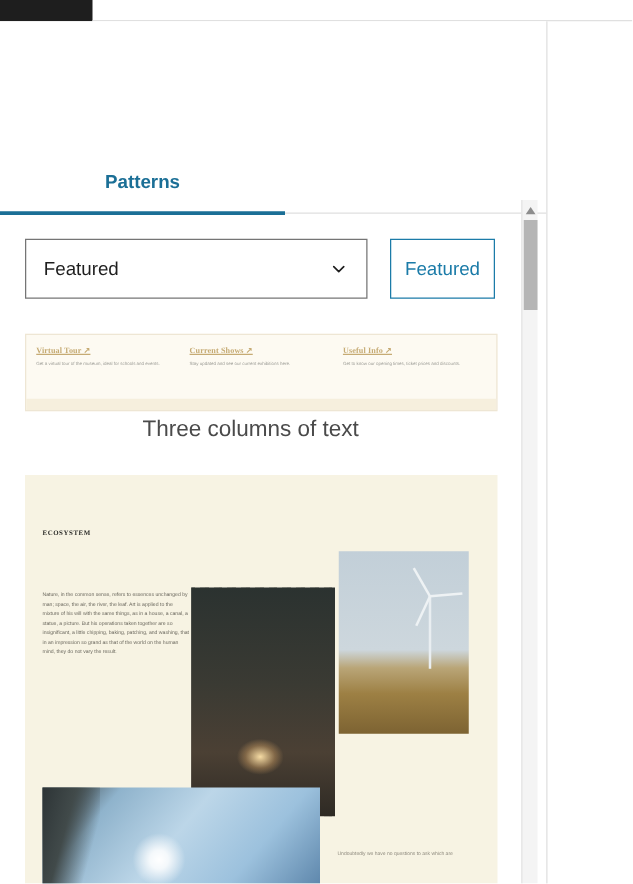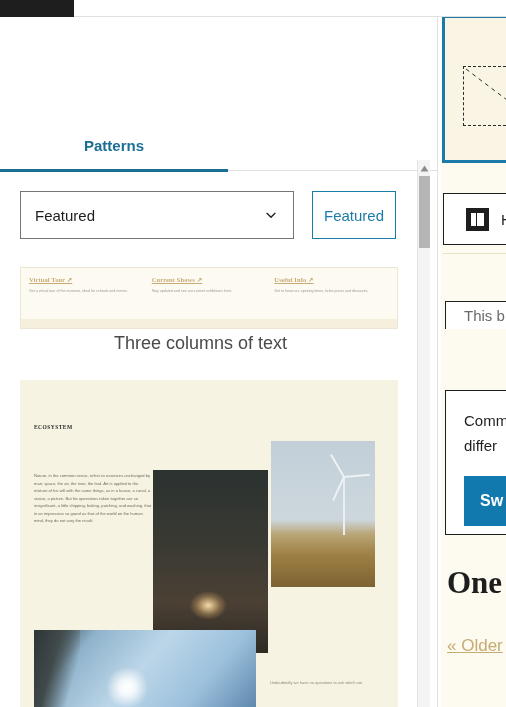--- a/index.html
+++ b/index.html
@@ -508,44 +508,14 @@
       <div class="sb-up">
         <svg width="9" height="7" viewBox="0 0 9 7">
           <polygon points="4.5,0.6 8.4,6.4 0.6,6.4" fill="#8d8d8d"></polygon>
         </svg>
       </div>
       <div class="sb-thumb"></div>
     </div>
 
   </div>
 
-  <div class="canvas">
-    <div class="canvas-gutter"></div>
-
-    <div class="img-placeholder">
-      <div class="ph-inner">
-        <svg class="ph-diag" width="78" height="60" viewBox="0 0 78 60">
-          <line x1="2" y1="2" x2="76" y2="58" stroke="#2b2b2b" stroke-width="1" stroke-dasharray="4 4"></line>
-        </svg>
-      </div>
-    </div>
-
-    <div class="mt-block">
-      <div class="mt-icon"></div>
-      <div class="mt-text">H</div>
-    </div>
-
-    <div class="rule-gold"></div>
-
-    <div class="comment-card">This b</div>
-
-    <div class="switch-card">
-      <div class="line">Comm</div>
-      <div class="line">differ</div>
-      <button class="switch-btn">Sw</button>
-    </div>
-
-    <div class="one-heading">One</div>
-
-    <div class="older-link">« Older</div>
-  </div>
 
 </div>
 
 </body></html>

